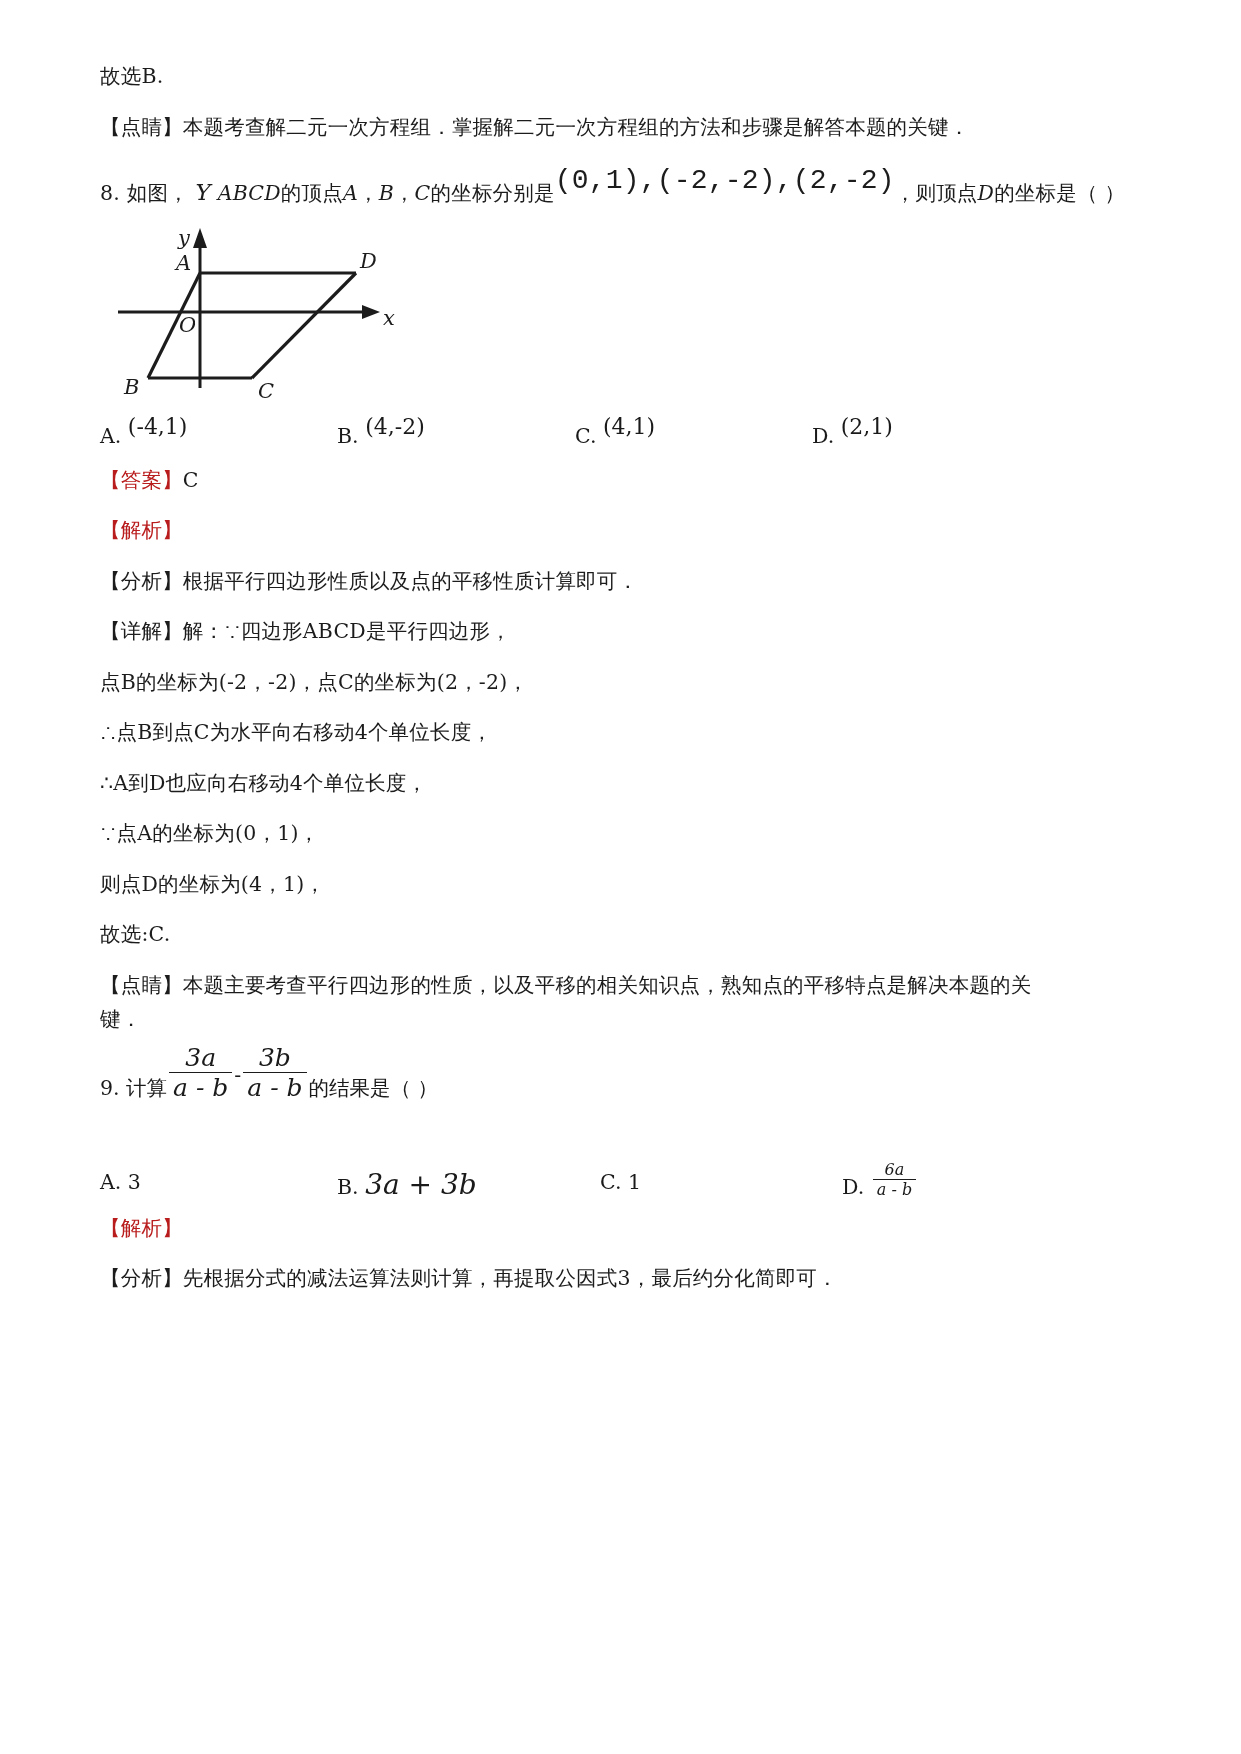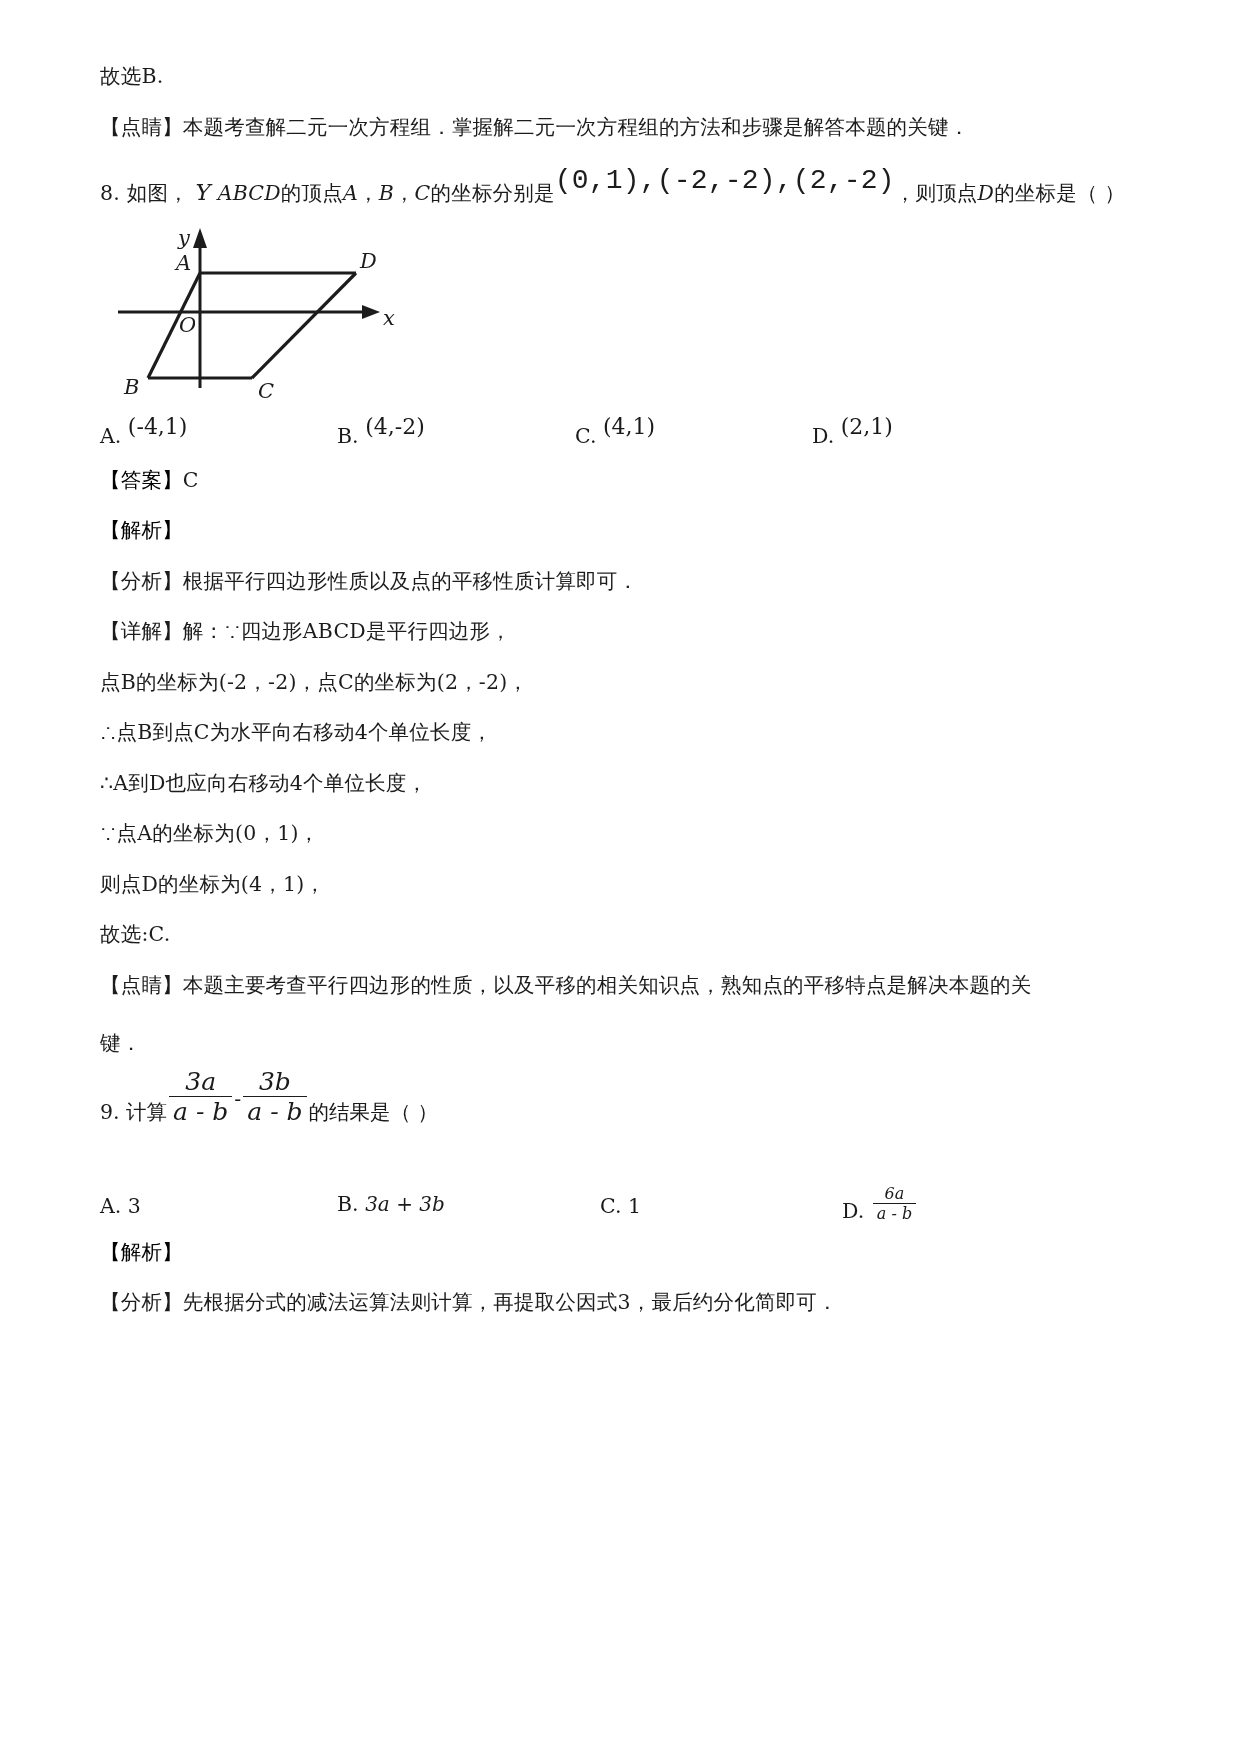--- a/index.html
+++ b/index.html
@@ -25,23 +25,23 @@
     top: 66px;
     width: 1048px;
   }
   .line {
     font-size: 20.5px;
     line-height: 1.0;
     margin: 0 0 30px 0;
     color: #1c1c1c;
     letter-spacing: 0.2px;
   }
-  .line.tight { margin-bottom: 38px; }
+  .line.tight { margin-bottom: 14px; }
   .blue {
-    color: #000000;
+    color: #b91c1c;
   }
   .ital {
     font-style: italic;
     font-family: "DejaVu Serif", "Liberation Serif", serif;
   }
   
   .coordset {
     display: inline-block;
     vertical-align: 0.42em;
     font-size: 28px;
@@ -194,21 +194,21 @@
       <span>计算</span><span class="frac"><span class="num">3a</span><span class="den">a - b</span></span><span style="position:relative; top:-0.62em;">-</span><span class="frac"><span class="num">3b</span><span class="den">a - b</span></span><span>的结果是（     ）</span>
     </div>
 
     <div class="opt-row" style="height:62px;">
       <div class="opt" style="left:0px; top:14px;">
         <span class="lbl">A.</span>
         <span>3</span>
       </div>
       <div class="opt" style="left:237px; top:12px;">
         <span class="lbl">B.</span>
-        <span class="ital" style="font-size:20px;">3a + 3b</span>
+        <span class="ital" style="font-size:28px;">3a + 3b</span>
       </div>
       <div class="opt" style="left:500px; top:14px;">
         <span class="lbl">C.</span>
         <span>1</span>
       </div>
       <div class="opt" style="left:742px; top:14px;">
         <span class="lbl">D.</span>
         <span class="frac" style="font-size:16px; top:-0.55em;"><span class="num">6a</span><span class="den">a - b</span></span>
       </div>
     </div>

